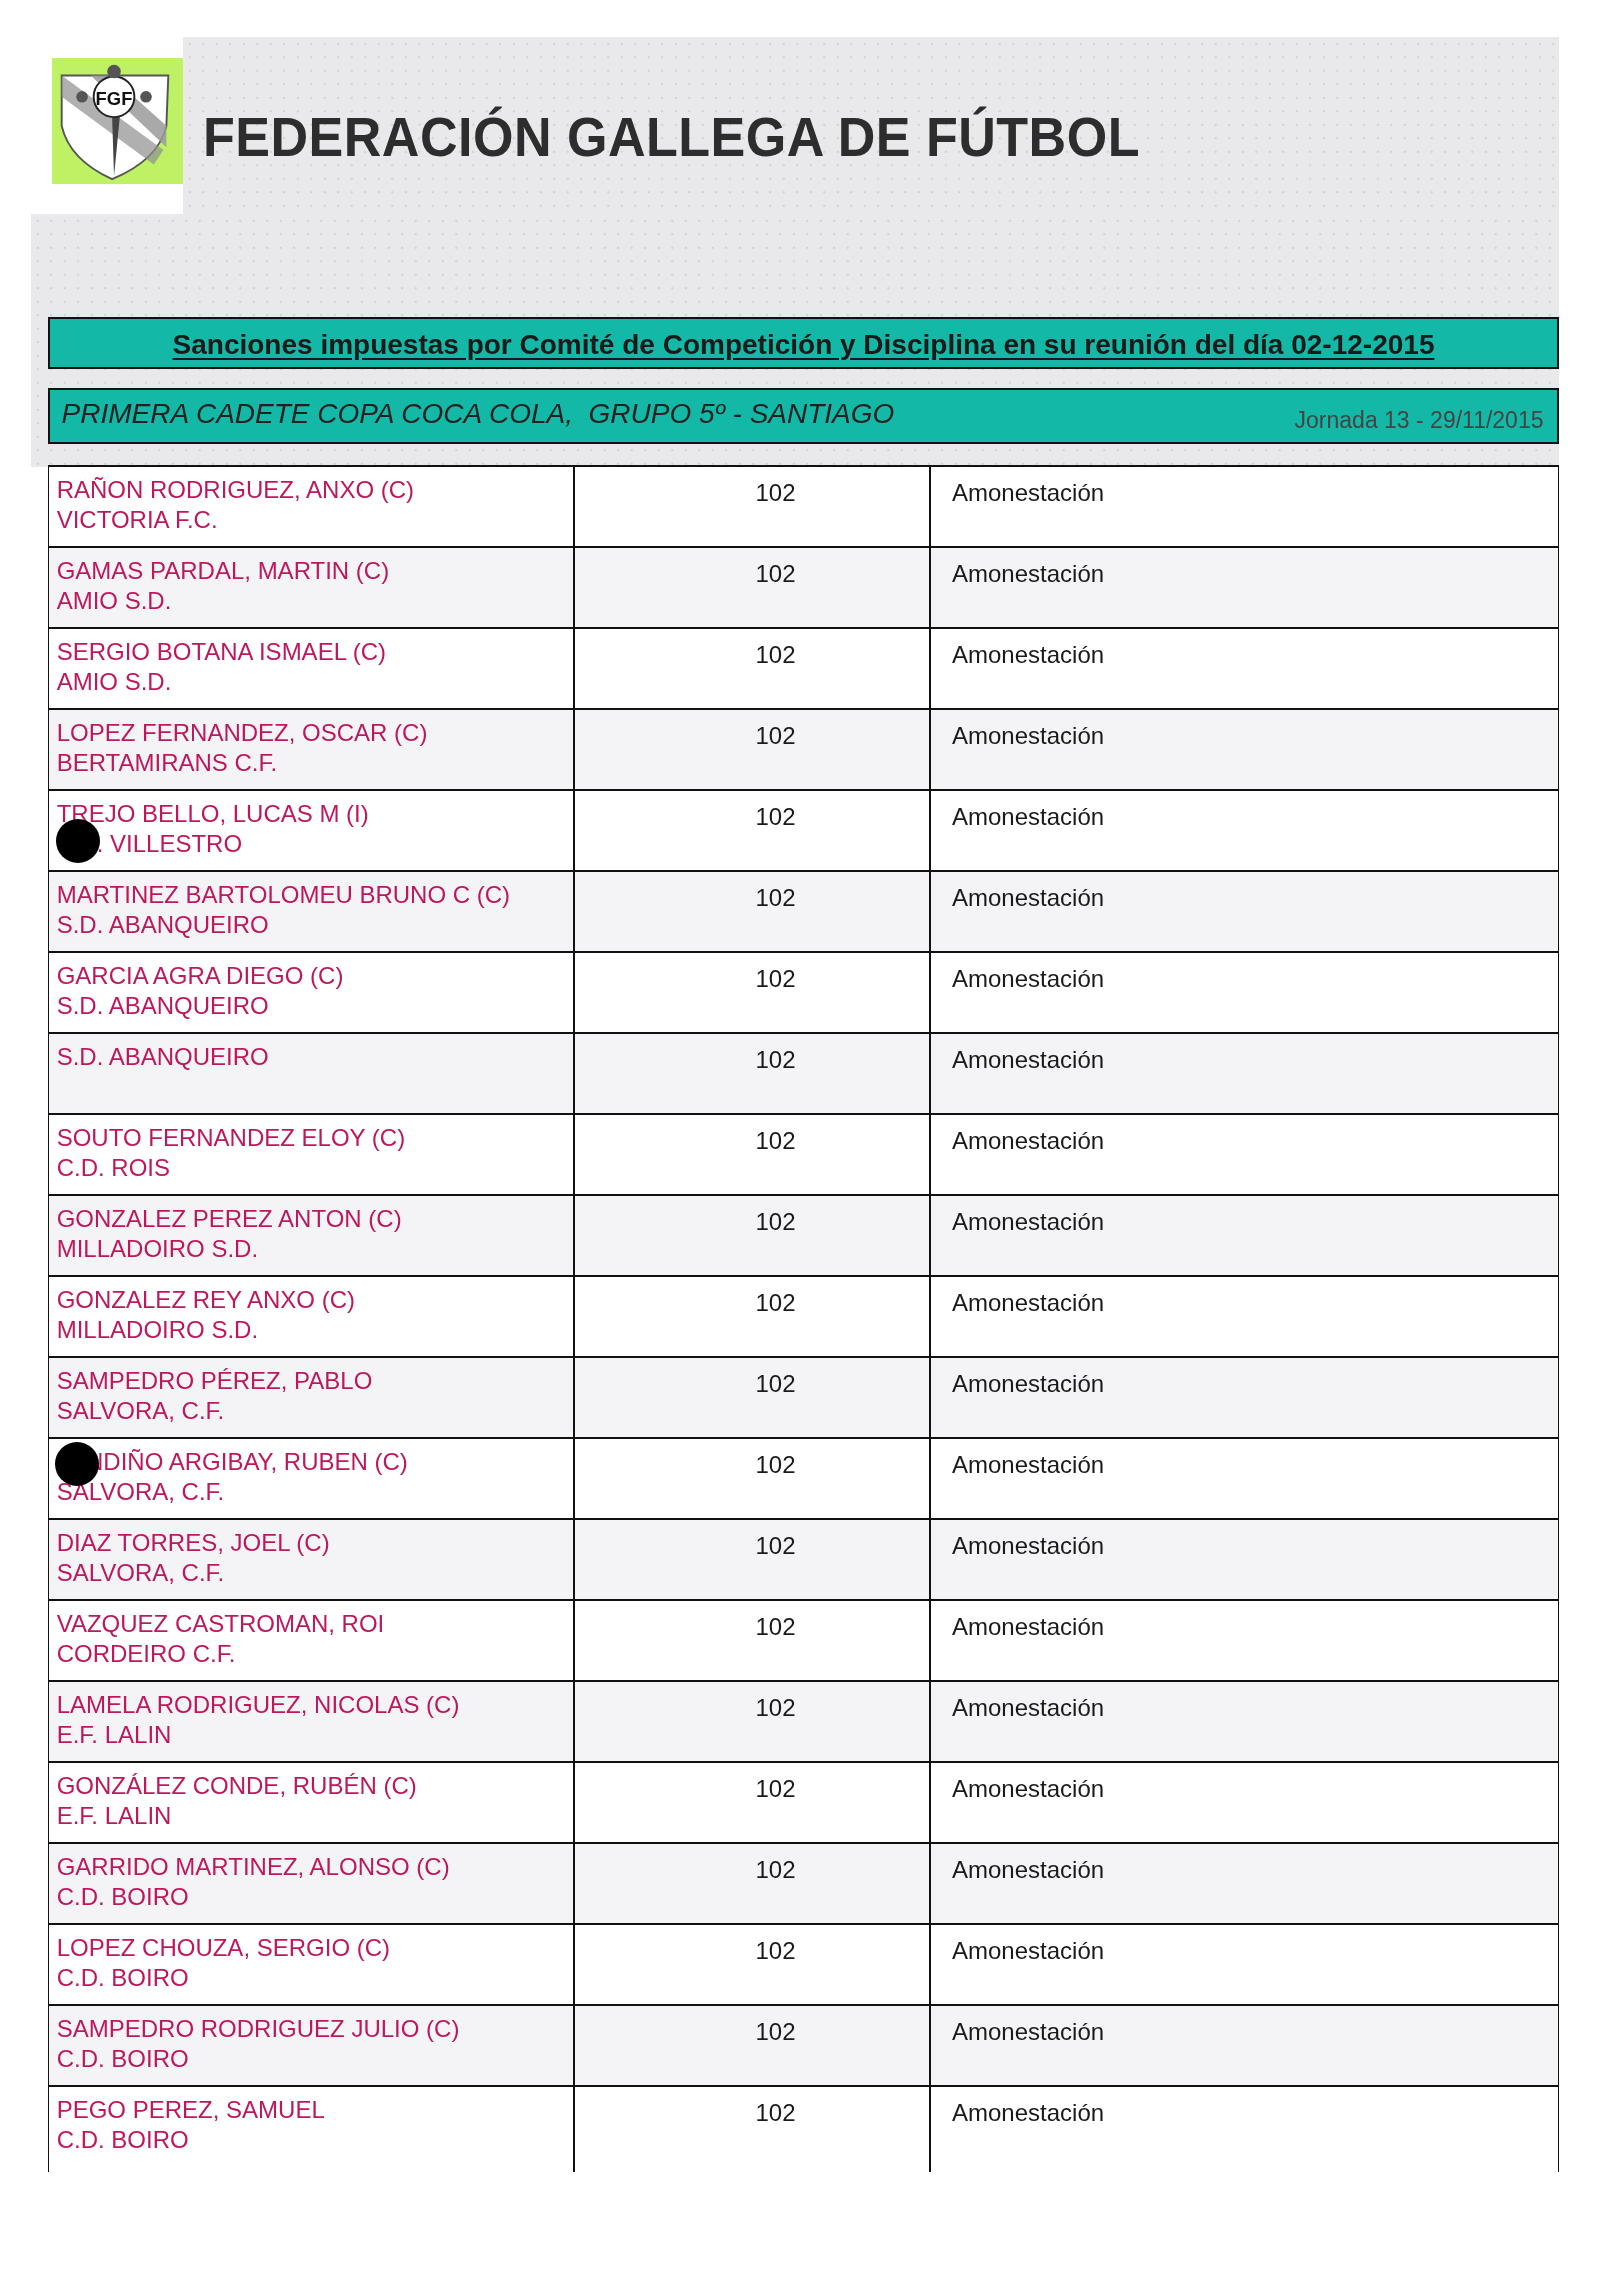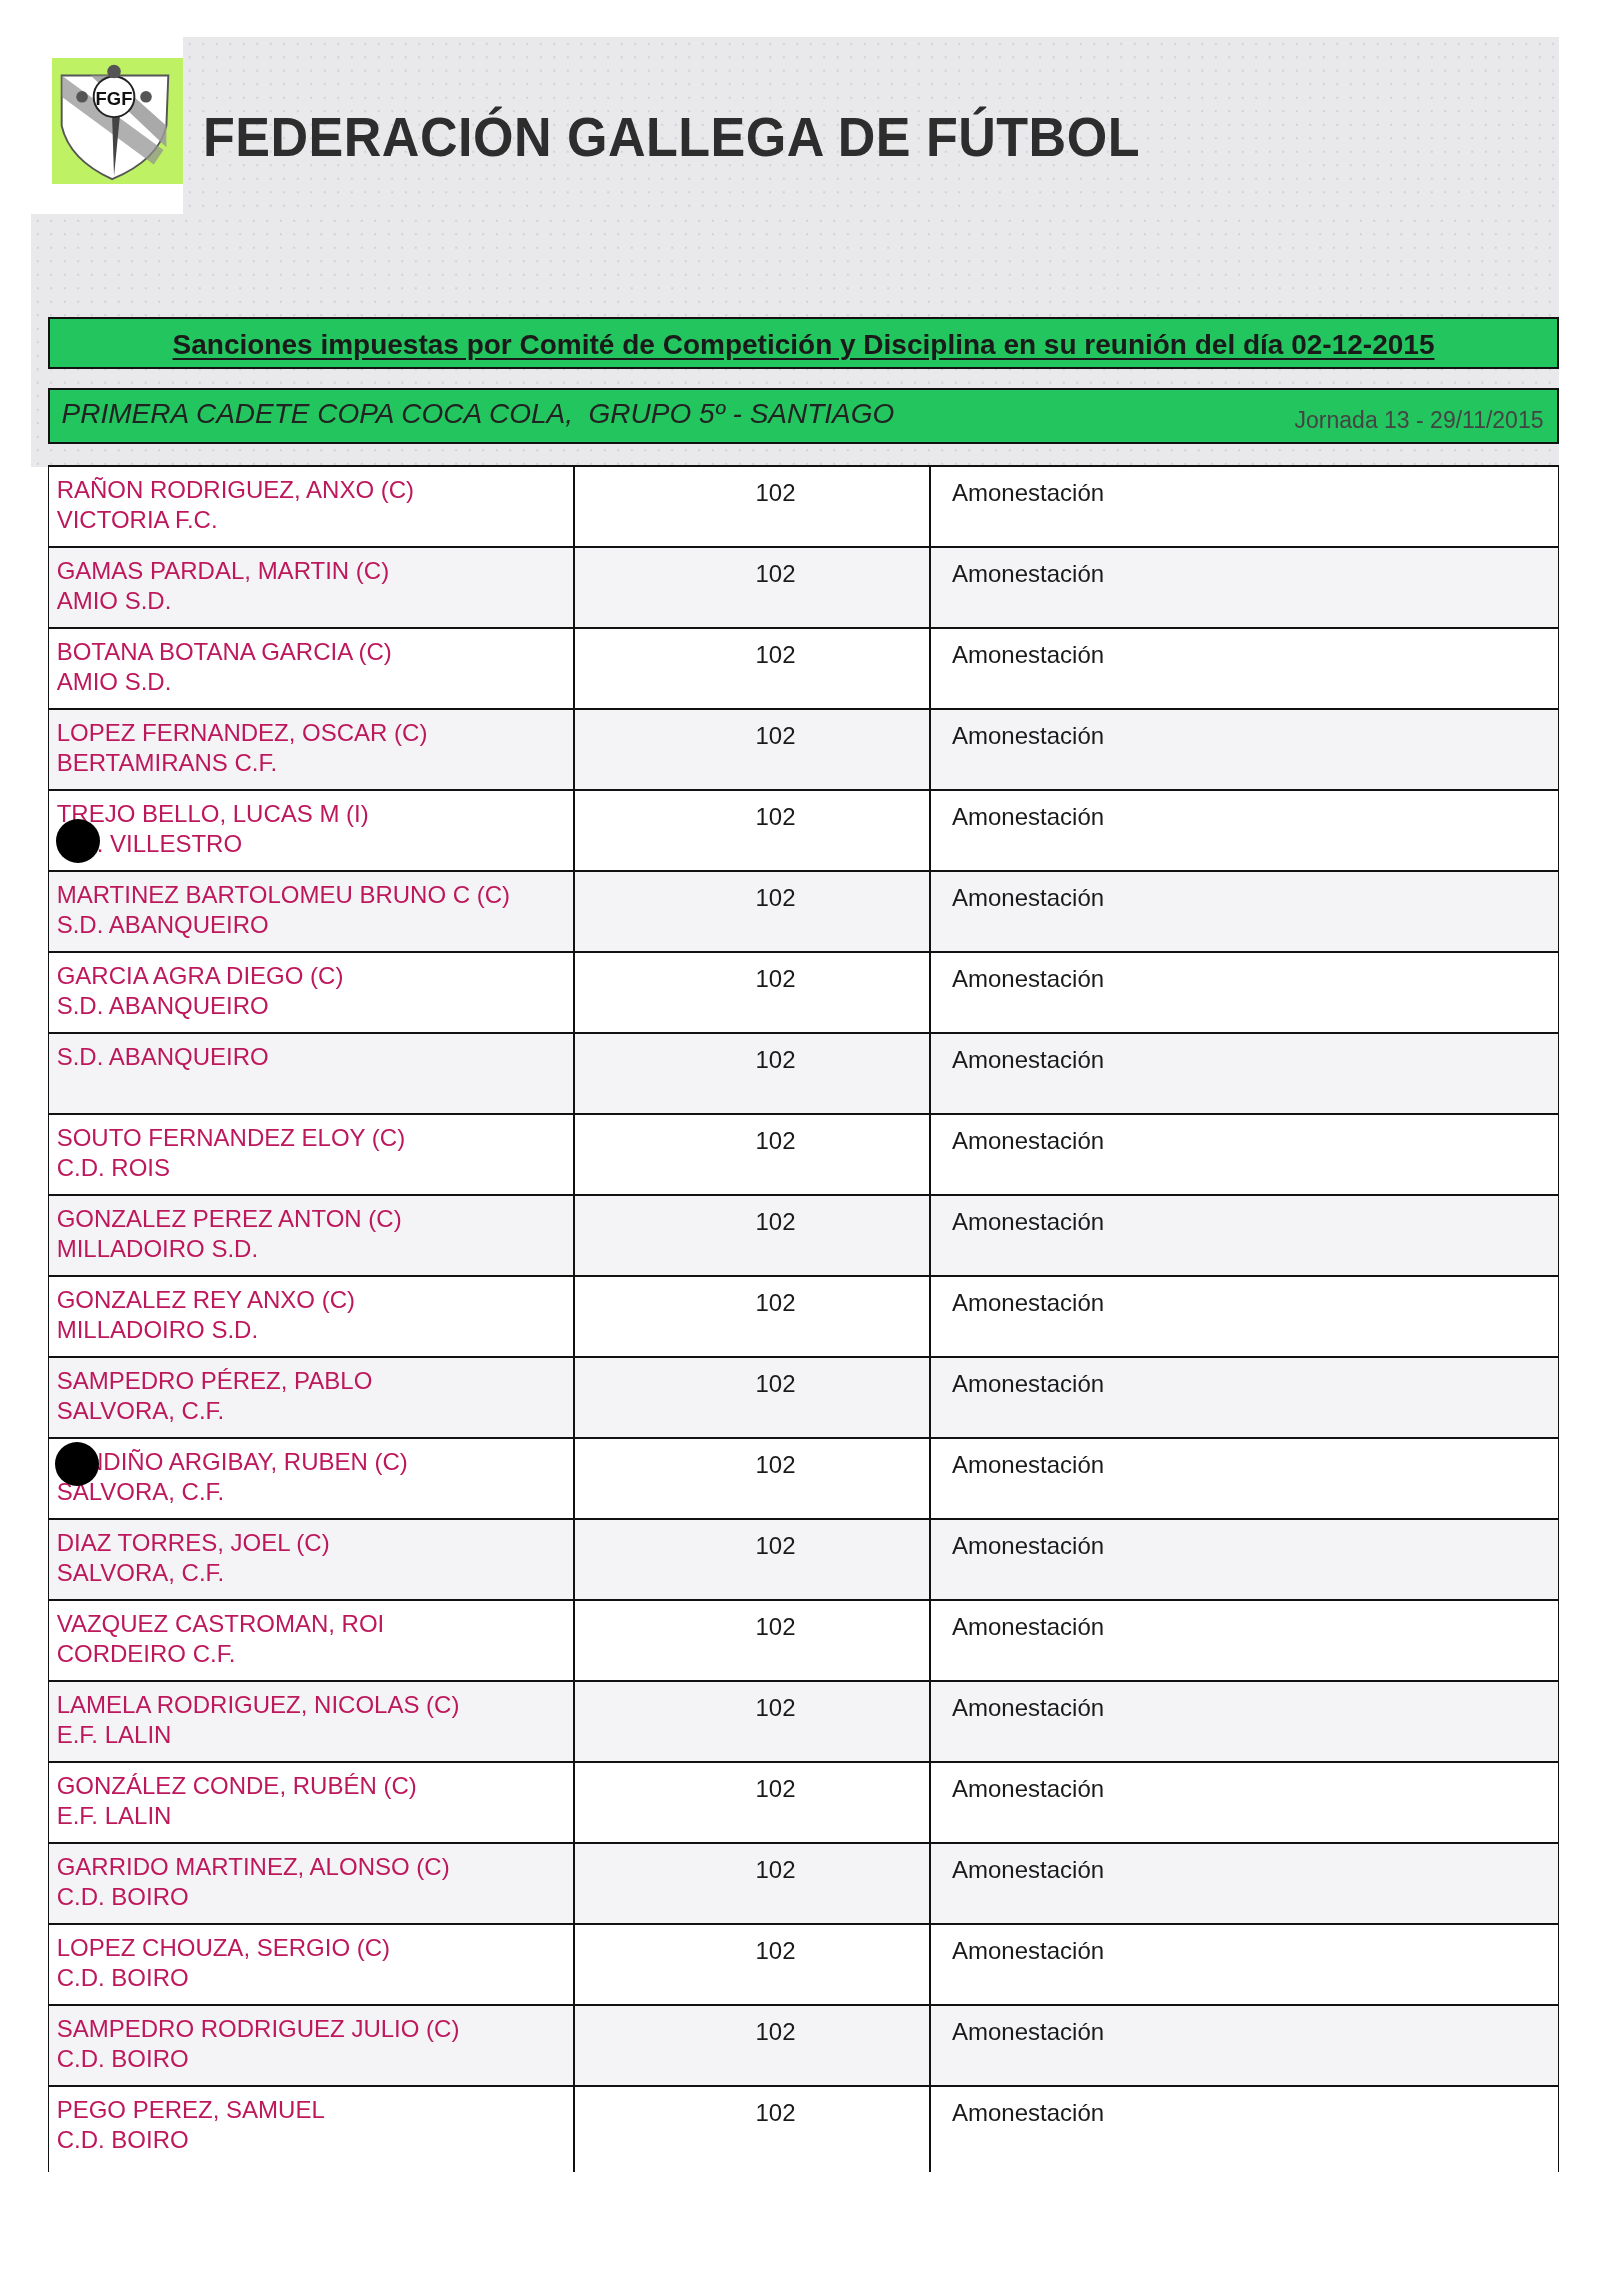--- a/index.html
+++ b/index.html
@@ -36,21 +36,21 @@
       font-weight: bold;
       color: #2d2d2d;
       letter-spacing: 0.5px;
       transform: scaleX(0.93);
       transform-origin: left center;
       white-space: nowrap;
     }
 
     .box {
       position: absolute;
-      background: #22c55e;
+      background: #14b8a6;
       border: 2.9px solid #111;
       box-sizing: border-box;
     }
     #sanctions-box { left: 48px; top: 317px; width: 1511px; height: 52px; }
     .sanctions-title {
       position: absolute;
       left: 0; right: 0; top: 9.7px;
       text-align: center;
       font-size: 28px;
       font-weight: bold;
@@ -182,21 +182,21 @@
           <span class="player">GAMAS PARDAL, MARTIN (C)</span>
           <span class="club">AMIO S.D.</span>
         </div>
         <div class="vline1"></div>
         <div class="cell-art">102</div>
         <div class="vline2"></div>
         <div class="cell-motivo">Amonestación</div>
       </div>
       <div class="row">
         <div class="cell-name">
-          <span class="player">BOTANA BOTANA GARCIA (C)</span>
+          <span class="player">SERGIO BOTANA ISMAEL (C)</span>
           <span class="club">AMIO S.D.</span>
         </div>
         <div class="vline1"></div>
         <div class="cell-art">102</div>
         <div class="vline2"></div>
         <div class="cell-motivo">Amonestación</div>
       </div>
       <div class="row">
         <div class="cell-name">
           <span class="player">LOPEZ FERNANDEZ, OSCAR (C)</span>

